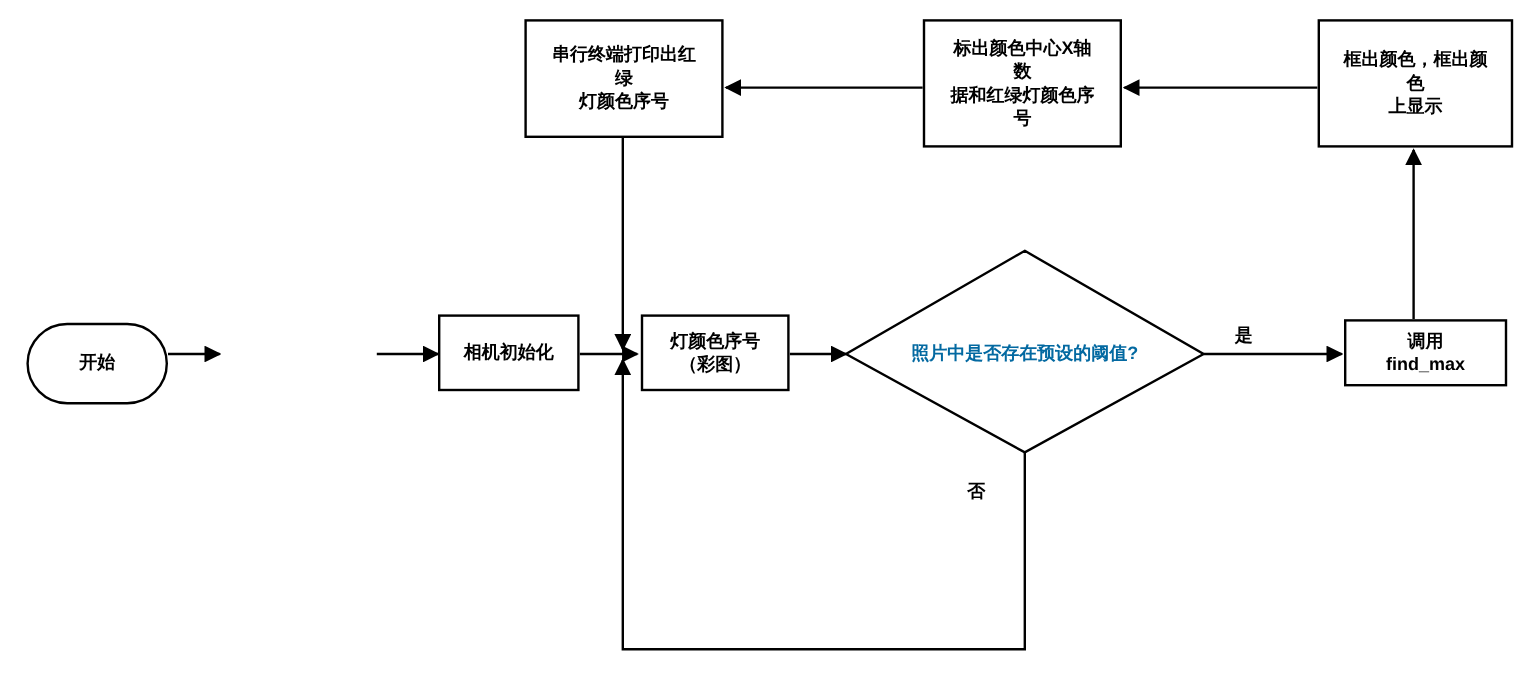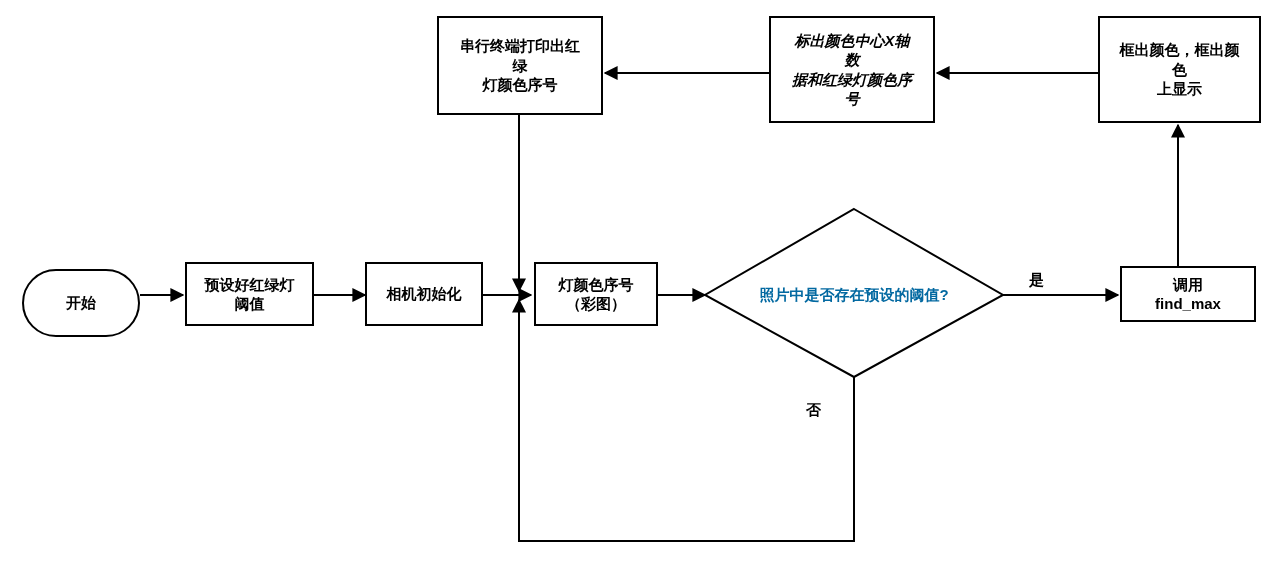--- a/index.html
+++ b/index.html
@@ -96,24 +96,20 @@
 
     <polyline points="854,377 854,541 519,541 519,300" fill="none" stroke="#000000" stroke-width="2" marker-end="url(#arrow)"></polyline>
 
     <polygon points="854,209 1003,295 854,377 705,295" fill="#ffffff" stroke="#000000" stroke-width="2"></polygon>
   </svg>
 
   <div class="node terminator" style="left:22px; top:269px; width:118px; height:68px;">
     <span>开始</span>
   </div>
 
-  <div class="node" style="left:185px; top:262px; width:129px; height:64px;">
-    <span>预设好红绿灯
-阈值</span>
-  </div>
 
   <div class="node" style="left:365px; top:262px; width:118px; height:64px;">
     <span>相机初始化</span>
   </div>
 
   <div class="node" style="left:534px; top:262px; width:124px; height:64px;">
     <span>灯颜色序号
 （彩图）</span>
   </div>
 
@@ -124,21 +120,21 @@
   <div class="node" style="left:1120px; top:266px; width:136px; height:56px;">
     <span>调用
 find_max</span>
   </div>
 
   <div class="node" style="left:1098px; top:16px; width:163px; height:107px;">
     <span>框出颜色，框出颜色
 上显示</span>
   </div>
 
-  <div class="node" style="left:769px; top:16px; width:166px; height:107px;font-style:italic;">
+  <div class="node" style="left:769px; top:16px; width:166px; height:107px;">
     <span>标出颜色中心X轴数
 据和红绿灯颜色序号</span>
   </div>
 
   <div class="node" style="left:437px; top:16px; width:166px; height:99px;">
     <span>串行终端打印出红绿
 灯颜色序号</span>
   </div>
 
   <div class="edge-label" style="left:1029px; top:271px;">

